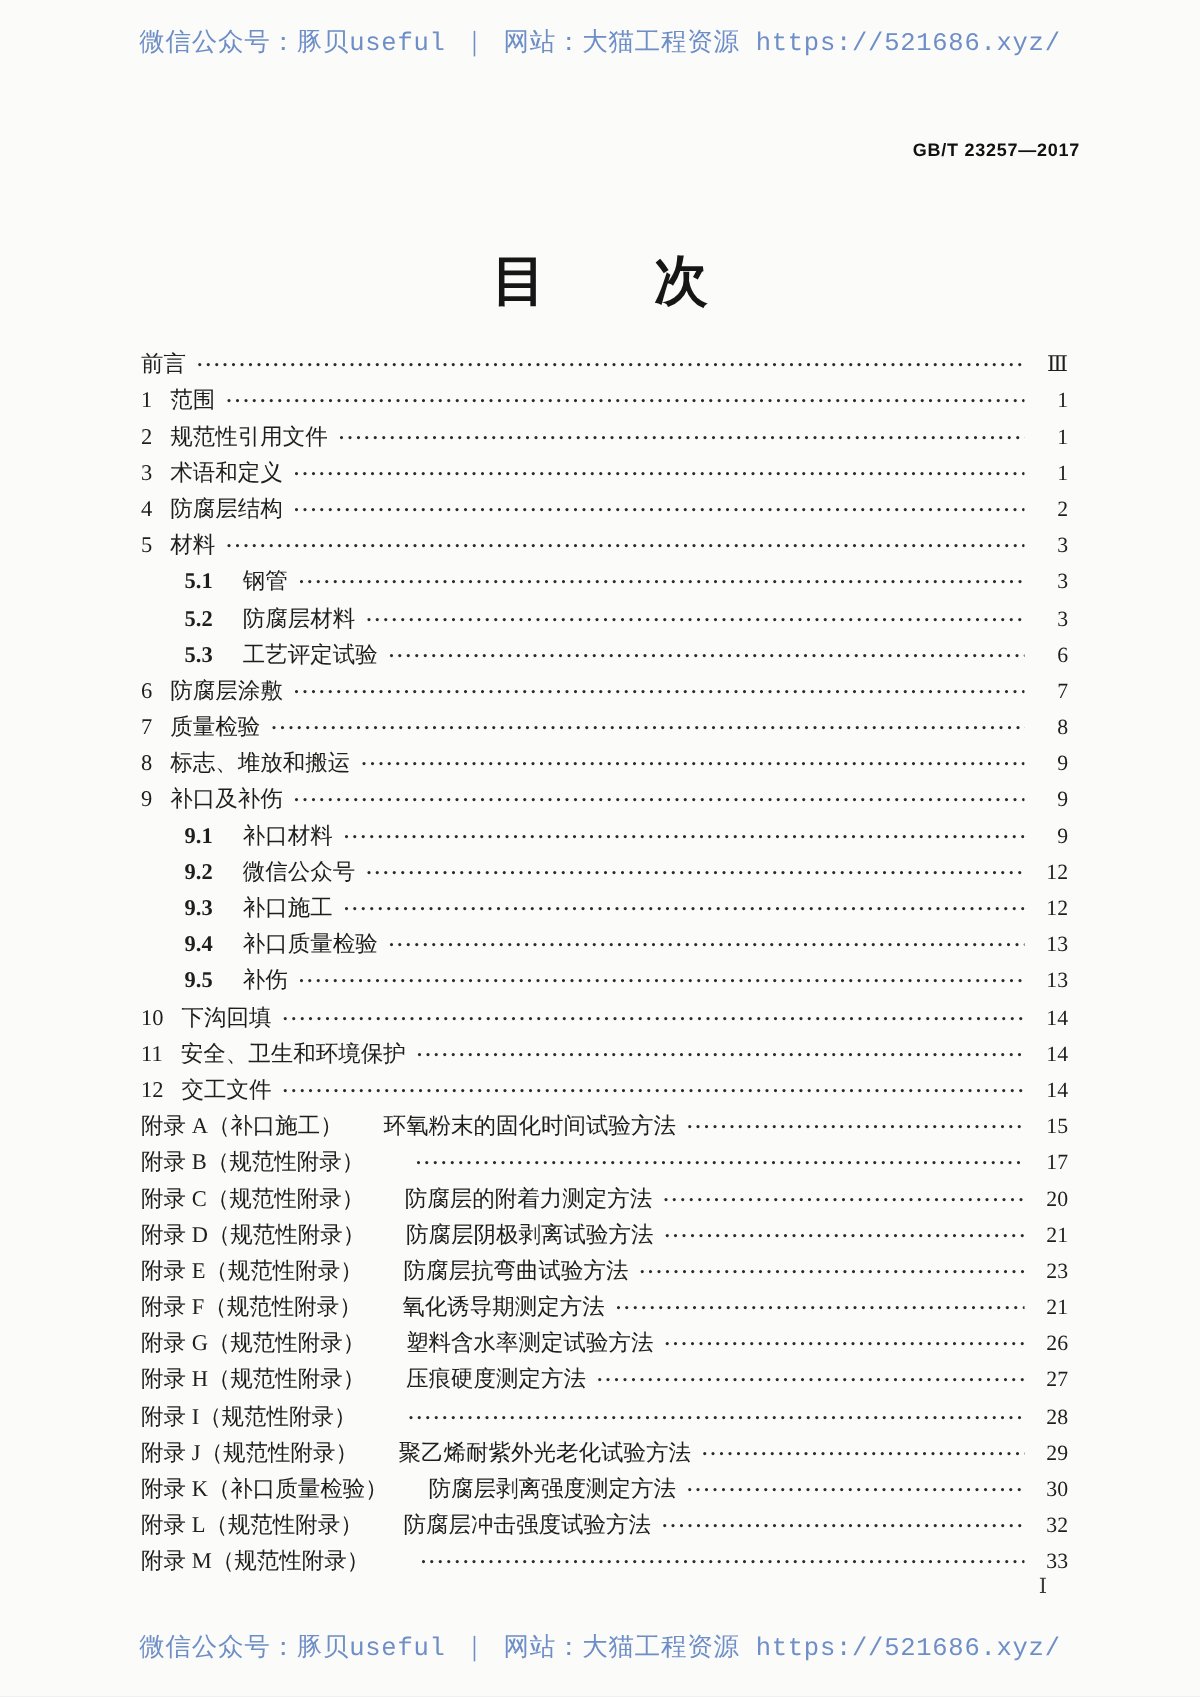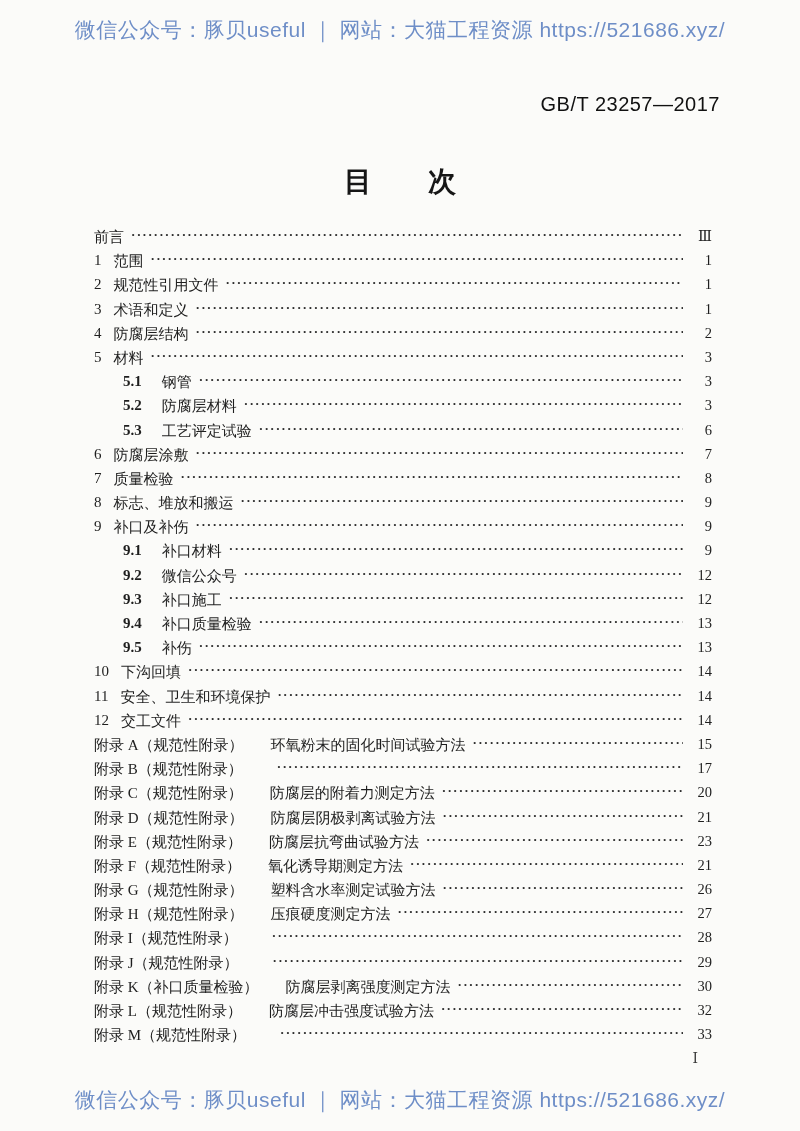--- a/index.html
+++ b/index.html
@@ -13,59 +13,59 @@
     margin: 0 auto;
     background: #fbfbf9;
     overflow: hidden;
     color: #1e1e1e;
   }
 
   .watermark {
     position: absolute;
     left: 0; right: 0;
     text-align: center;
-    font-size: 21px;
+    font-size: 17px;
     letter-spacing: 0.5px;
     color: var(--wm-color, #6e8ec7);
-    font-family: Liberation Sans, sans-serif;
+    font-family: Liberation Mono, monospace;
   }
   .watermark.top { top: 16px; }
   .watermark.bottom { top: 1086px; }
 
   .std-number {
     position: absolute;
     top: 93px;
     right: 80px;
-    font-size: 20px;
-    font-weight: normal;
+    font-size: 12px;
+    font-weight: bold;
     font-family: "Liberation Sans", "DejaVu Sans", sans-serif;
     letter-spacing: 0.5px;
     color: #111;
   }
 
   .doc-title {
     position: absolute;
     top: 163px;
     left: 0; right: 0;
     text-align: center;
-    font-size: 28px;
+    font-size: 36px;
     font-weight: bold;
     color: #161616;
   }
 
   .toc {
     position: absolute;
     top: 228px;
     left: 94px;
     width: 618px;
   }
 
   .toc-row {
     display: flex;
-    align-items: flex-start;
+    align-items: flex-end;
     height: 24.2px;
     font-size: 15px;
     white-space: nowrap;
   }
   .toc-row .num { flex: none; }
   .toc-row.main .num { margin-right: 12px; }
   .toc-row.sub { padding-left: 29px; }
   .toc-row.sub .num { margin-right: 20px; font-weight: bold; }
   .toc-row.appendix .num { margin-right: 27px; }
   .toc-row .label { flex: none; }
@@ -232,21 +232,21 @@
       <span class="leader">············································································································································································································································································································</span>
       <span class="pg">14</span>
     </div>
       <div class="toc-row main">
       <span class="num">12</span>
       <span class="label">交工文件</span>
       <span class="leader">············································································································································································································································································································</span>
       <span class="pg">14</span>
     </div>
       <div class="toc-row appendix">
-      <span class="num">附录 A（规范性附录）</span>
+      <span class="num">附录 A（补口施工）</span>
       <span class="label">环氧粉末的固化时间试验方法</span>
       <span class="leader">············································································································································································································································································································</span>
       <span class="pg">15</span>
     </div>
       <div class="toc-row appendix">
       <span class="num">附录 B（规范性附录）</span>
       <span class="leader">············································································································································································································································································································</span>
       <span class="pg">17</span>
     </div>
       <div class="toc-row appendix">
@@ -285,20 +285,21 @@
       <span class="leader">············································································································································································································································································································</span>
       <span class="pg">27</span>
     </div>
       <div class="toc-row appendix">
       <span class="num">附录 I（规范性附录）</span>
       <span class="leader">············································································································································································································································································································</span>
       <span class="pg">28</span>
     </div>
       <div class="toc-row appendix">
       <span class="num">附录 J（规范性附录）</span>
+      <span class="label">聚乙烯耐紫外光老化试验方法</span>
       <span class="leader">············································································································································································································································································································</span>
       <span class="pg">29</span>
     </div>
       <div class="toc-row appendix">
       <span class="num">附录 K（补口质量检验）</span>
       <span class="label">防腐层剥离强度测定方法</span>
       <span class="leader">············································································································································································································································································································</span>
       <span class="pg">30</span>
     </div>
       <div class="toc-row appendix">

